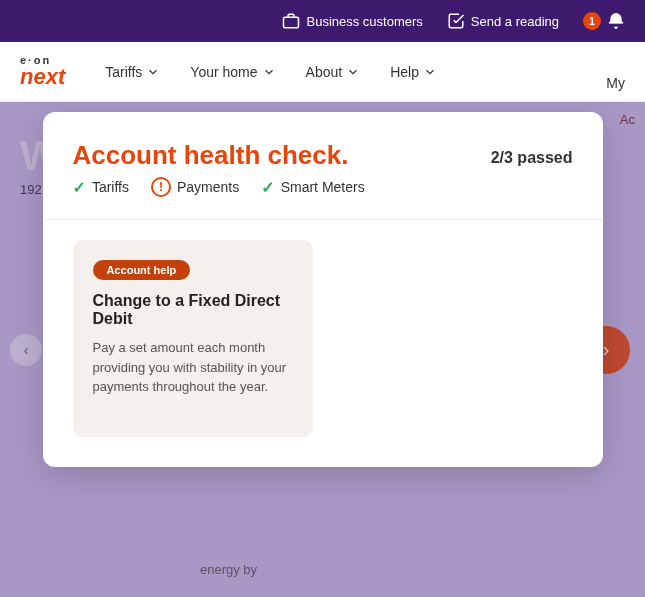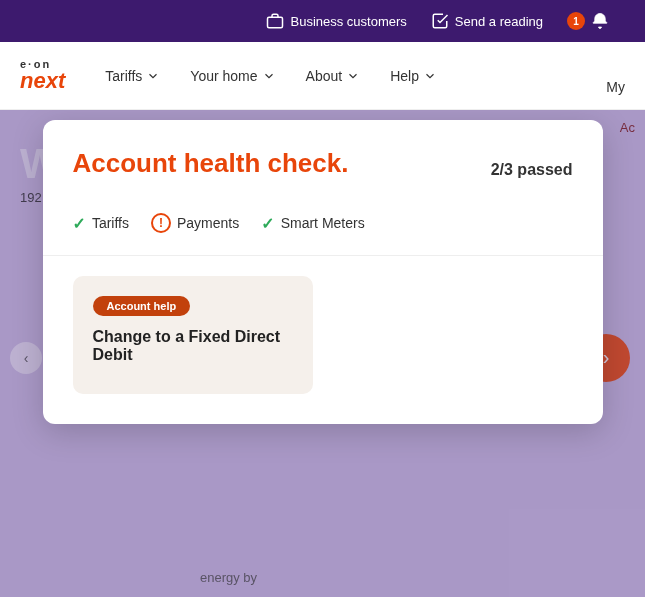--- a/index.html
+++ b/index.html
@@ -12,21 +12,21 @@
       background: #f0eaf5;
     }
 
     
     .top-bar {
       background: #3d1a6e;
       height: 42px;
       display: flex;
       align-items: center;
       justify-content: flex-end;
-      padding: 0 36px;
+      padding: 0 20px;
       gap: 24px;
     }
     .top-bar-item {
       display: flex;
       align-items: center;
       gap: 6px;
       color: white;
       font-size: 13px;
       cursor: pointer;
     }
@@ -43,21 +43,21 @@
       display: flex;
       align-items: center;
       justify-content: center;
       font-size: 10px;
       font-weight: bold;
     }
 
     
     .nav-bar {
       background: white;
-      height: 68px;
+      height: 60px;
       display: flex;
       align-items: center;
       padding: 0 20px;
       gap: 30px;
       border-bottom: 1px solid #eee;
     }
     .logo {
       display: flex;
       flex-direction: column;
       line-height: 1;
@@ -216,22 +216,22 @@
       background: white;
       border-radius: 12px;
       width: 560px;
       padding: 28px 30px 30px 30px;
       box-shadow: 0 8px 32px rgba(0,0,0,0.18);
     }
 
     .modal-header {
       display: flex;
       justify-content: space-between;
-      align-items: flex-end;
-      margin-bottom: 34px;
+      align-items: center;
+      margin-bottom: 6px;
     }
 
     .modal-title {
       font-size: 26px;
       font-weight: 900;
       color: #e8450a;
     }
 
     .modal-passed {
       font-size: 16px;
@@ -424,16 +424,17 @@
           <span class="check-pass">✓</span>
           <span>Smart Meters</span>
         </div>
       </div>
 
       <hr class="divider">
 
       <div class="info-card">
         <div class="info-card-tag">Account help</div>
         <div class="info-card-title">Change to a Fixed Direct Debit</div>
+        <div class="info-card-desc">Pay a set amount each month providing you with stability in your payments throughout the year.</div>
       </div>
     </div>
   </div>
 </div>
 
 </body></html>

